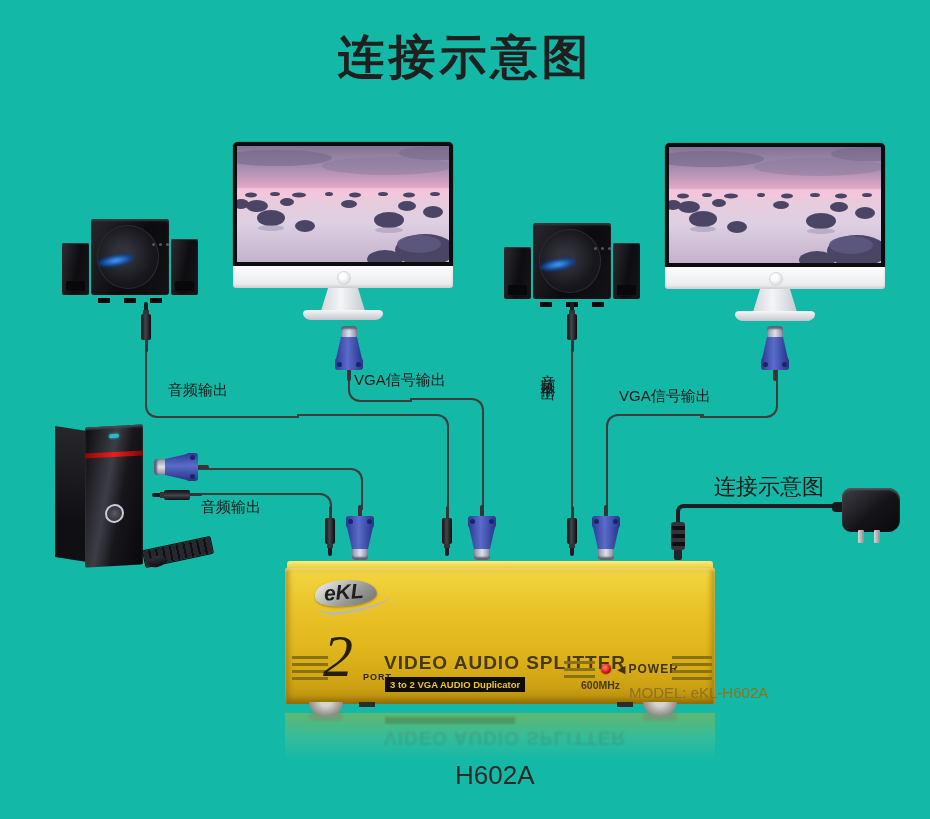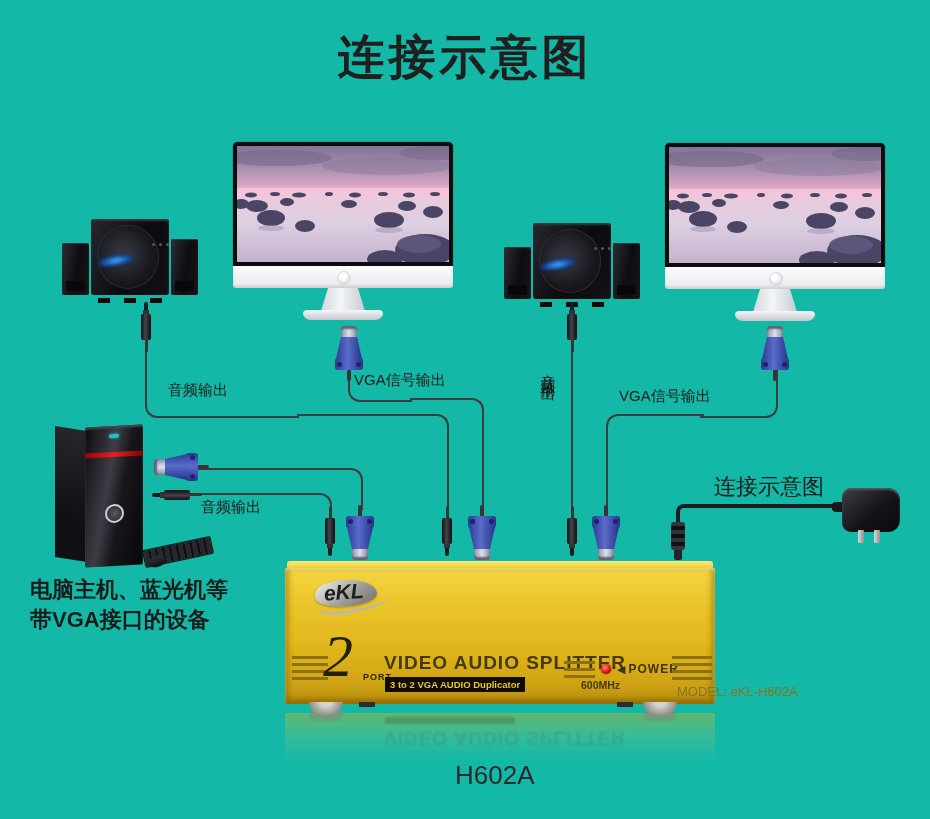--- a/index.html
+++ b/index.html
@@ -149,21 +149,21 @@
   .sp-port-lbl{position:absolute;left:78px;top:104px;font-size:9px;font-weight:bold;color:#2e2708;letter-spacing:1px;}
   .sp-name{position:absolute;left:99px;top:84px;font-size:19px;font-weight:bold;color:#46390a;letter-spacing:1px;white-space:nowrap;}
   .sp-led{position:absolute;left:316px;top:96px;width:10px;height:10px;border-radius:50%;
           background:radial-gradient(circle at 40% 35%,#ff6a5a 15%,#c70f0f 60%,#7a0707);
           box-shadow:0 0 2px #8a0d0d;}
   .sp-power{position:absolute;left:332px;top:94px;font-size:12px;font-weight:bold;color:#3e3308;letter-spacing:1px;white-space:nowrap;}
   .sp-power .arrow{font-size:11px;margin-right:2px;}
   .sp-badge{position:absolute;left:100px;top:109px;font-size:9.5px;font-weight:bold;color:#eac72c;
             background:#0f0c03;padding:2px 5px;white-space:nowrap;}
   .sp-freq{position:absolute;left:296px;top:111px;font-size:10.5px;font-weight:bold;color:#46390a;text-align:center;}
-  .sp-model{position:absolute;left:344px;top:116px;font-size:13px;color:#8a7420;white-space:nowrap;margin-left:48px;}
+  .sp-model{position:absolute;left:344px;top:116px;font-size:15px;color:#8a7420;white-space:nowrap;}
   .sp-foot{position:absolute;top:141px;width:34px;height:14px;border-radius:0 0 17px 17px;
            background:radial-gradient(ellipse at top,#d6d6cf 20%,#8e8e86 70%,#6f6f68);}
   .sp-foot.f1{left:24px;} .sp-foot.f2{left:358px;}
   .sp-tab{position:absolute;top:141px;width:16px;height:5px;background:#2c2c28;}
   .sp-tab.t1{left:74px;} .sp-tab.t2{left:332px;}
 
   
   .reflection{position:absolute;left:285px;top:713px;width:430px;height:56px;overflow:hidden;z-index:1;
               background:linear-gradient(180deg,rgba(221,183,26,.38),rgba(236,212,100,.14) 45%,rgba(255,255,255,0) 85%);}
   .refl-name{position:absolute;left:99px;top:14px;font-size:19px;font-weight:bold;color:#46390a;
@@ -314,24 +314,20 @@
   <div class="tower">
     <div class="tower-side"></div>
     <div class="tower-front">
       <div class="tower-power"></div>
       <div class="tower-stripe"></div>
       <div class="tower-logo"></div>
     </div>
   </div>
   <div class="keyboard"></div>
   <div class="mouse"></div>
-  <div class="src-label">
-    <div>电脑主机、蓝光机等</div>
-    <div>带VGA接口的设备</div>
-  </div>
 
   <div class="cable c-lb" style="left:145px;top:346px;width:152px;height:70px;"></div>
   <div class="cable c-tr" style="left:297px;top:414px;width:150px;height:94px;"></div>
   <div class="cable c-lb" style="left:348px;top:370px;width:62px;height:30px;"></div>
   <div class="cable c-tr" style="left:410px;top:398px;width:72px;height:110px;"></div>
   <div class="cable c-v" style="left:571px;top:348px;width:4px;height:160px;"></div>
   <div class="cable c-rb" style="left:700px;top:370px;width:76px;height:46px;"></div>
   <div class="cable c-tl" style="left:606px;top:414px;width:96px;height:94px;"></div>
   <div class="cable c-tr" style="left:196px;top:468px;width:165px;height:40px;"></div>
   <div class="cable c-tr" style="left:189px;top:493px;width:141px;height:18px;"></div>

